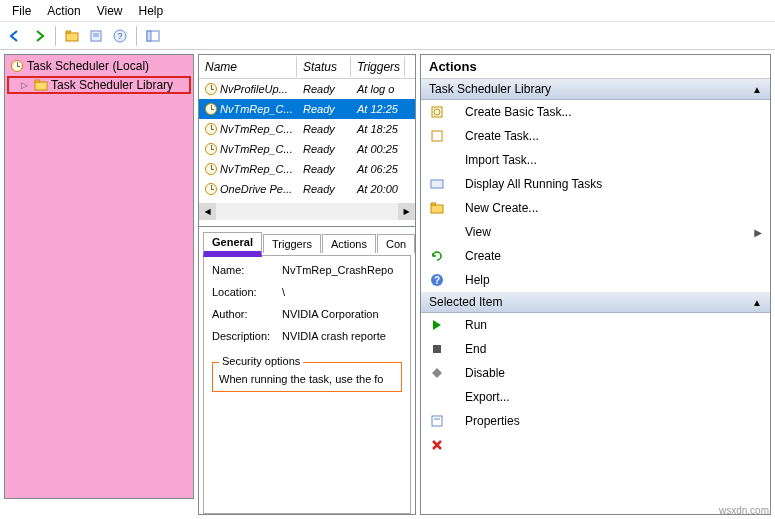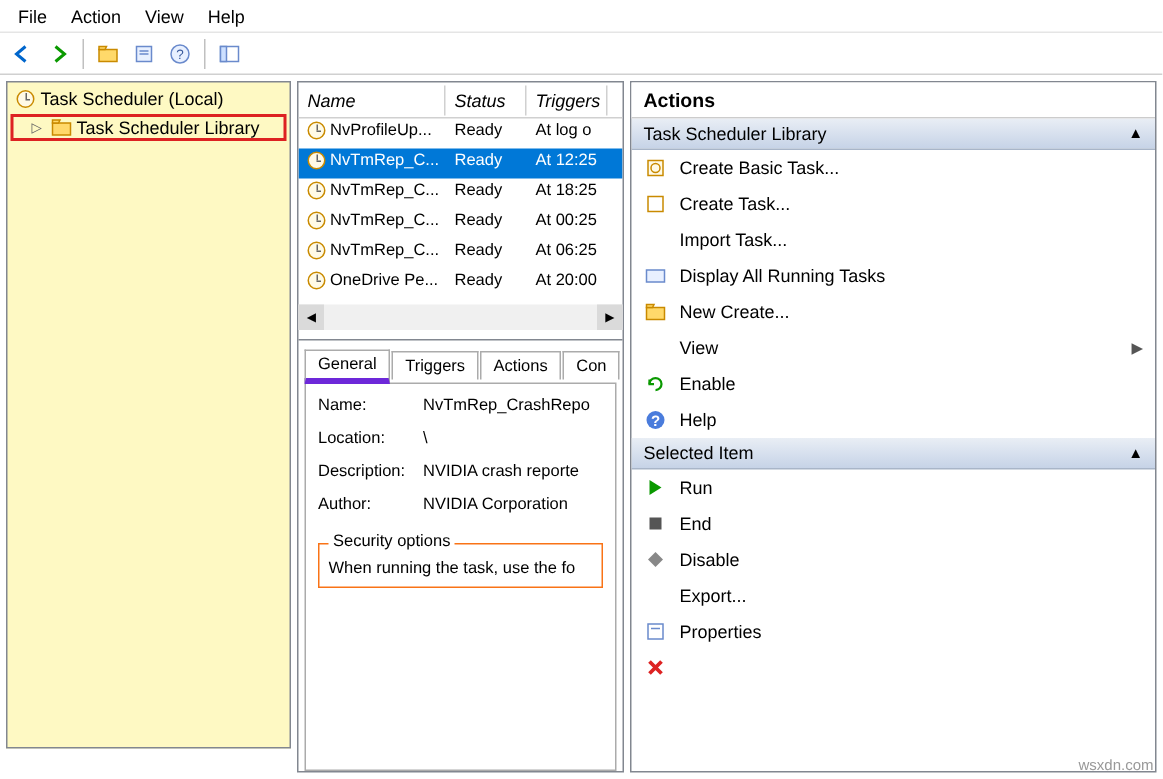--- a/index.html
+++ b/index.html
@@ -8,66 +8,66 @@
     .menubar { display: flex; padding: 2px 4px; height: 22px; border-bottom: 1px solid #e5e5e5; }
     .menubar .menu-item { padding: 2px 8px; cursor: default; }
     
     .toolbar { display: flex; align-items: center; padding: 2px 4px; height: 28px; border-bottom: 1px solid #d0d0d0; gap: 2px; }
     .toolbar .tb-btn { width: 22px; height: 22px; display: flex; align-items: center; justify-content: center; border: 1px solid transparent; }
     .toolbar .sep { width: 1px; height: 20px; background: #c0c0c0; margin: 0 3px; }
     
     .main { display: flex; height: 469px; }
     
     
-    .tree-panel { width: 190px; border: 1px solid #828790; margin: 4px 0 20px 4px; background: #fef9c3; padding: 2px; }
+    .tree-panel { width: 190px; border: 1px solid #828790; margin: 4px 0 20px 4px; background: #f9a8d4; padding: 2px; }
     .tree-row { display: flex; align-items: center; height: 18px; gap: 2px; padding-left: 2px; }
     .tree-row.child { padding-left: 12px; border: 2px solid #d22; margin-top: 1px;}
     .tree-icon { width: 16px; height: 16px; display: inline-flex; align-items: center; justify-content: center; }
     .tree-label { white-space: nowrap; }
     .expander { width: 10px; font-size: 9px; color: #666; }
     
     
     .center-panel { width: 218px; border: 1px solid #828790; margin: 4px 0 4px 4px; display: flex; flex-direction: column; background: #fff; }
     .task-list { flex: 0 0 148px; overflow: hidden; position: relative; }
     .task-header { display: flex; border-bottom: 1px solid #d0d0d0; height: 24px; align-items: center; }
     .task-header .col { padding: 3px 6px; border-right: 1px solid #d0d0d0; overflow: hidden; white-space: nowrap; font-style: italic; }
     .col-name { width: 98px; }
     .col-status { width: 54px; }
     .col-trigger { width: 54px; }
-    .task-row { display: flex; height: 20px; align-items: flex-start; }
+    .task-row { display: flex; height: 20px; align-items: center; font-style: italic; }
     .task-row.selected { background: #0078d7; color: #fff; }
     .task-row .col { padding: 2px 6px; overflow: hidden; white-space: nowrap; font-size: 11px; display: flex; align-items: center; gap: 3px;}
     .clock-icon { width:12px;height:12px;border:1px solid #c98a00;border-radius:50%;position:relative;flex-shrink:0;background:#fffae6;}
     .clock-icon::before{content:'';position:absolute;width:1px;height:4px;background:#666;left:5px;top:1px;}
     .clock-icon::after{content:'';position:absolute;width:3px;height:1px;background:#666;left:5px;top:5px;}
     .hscroll { height: 17px; background: #f0f0f0; display:flex; }
     .hscroll-arrow { width:17px; background:#dadada; display:flex;align-items:center;justify-content:center;font-size:8px;}
     .hscroll-track { flex:1; }
     
     .splitter-h { height: 6px; cursor: ns-resize; }
     
     .details-panel { flex: 1; border-top: 1px solid #828790; padding: 4px 4px 0 4px; display:flex; flex-direction:column; overflow:hidden;}
     .tab-strip { display: flex; align-items: center; height: 24px; }
     .tab { padding: 3px 8px; border: 1px solid #ababab; border-bottom: none; margin-right: 1px; background: #fff; font-size: 11px;}
-    .tab.active { background: #fff; border-bottom: 4px solid #6d28d9; position: relative; top: 1px; }
+    .tab.active { background: #fff; border-bottom: 6px solid #6d28d9; position: relative; top: 1px; font-weight: bold; }
     .tab-content { border: 1px solid #ababab; flex:1; padding: 8px; overflow: hidden;}
     .detail-row { display: flex; margin-bottom: 10px; font-size: 11px;}
     .detail-label { width: 70px; }
     .detail-value { flex: 1; white-space: nowrap; overflow: hidden; }
     .sec-group { border: 1px solid #f97316; padding: 6px; font-size:11px; margin-top: 20px;}
     .sec-group .legend { position: relative; top: -14px; background: #fff; padding: 0 3px; display:inline-block;}
     .sec-text { margin-top: -8px; white-space:nowrap; overflow:hidden;}
     
     
     .actions-panel { flex: 1; border: 1px solid #828790; margin: 4px 4px 4px 4px; background: #fff; display: flex; flex-direction: column;}
     .actions-title { background: #fff; padding: 4px 8px; font-weight: bold; border-bottom: 1px solid #ccc; font-size: 13px;}
     .actions-body { flex:1; overflow: hidden; }
     .action-header { background: linear-gradient(#e9eef5,#c6d3e7); padding: 3px 8px; font-size: 12px; display:flex; justify-content:space-between; align-items:center; border-bottom: 1px solid #a8b5c8;}
     .action-header .collapse { font-size: 10px; }
-    .action-item { display: flex; align-items: center; padding: 4px 8px; gap: 8px; cursor: default; }
+    .action-item { display: flex; align-items: center; padding: 4px 8px; gap: 20px; cursor: default; }
     .action-item .aicon { width: 16px; height: 16px; display:flex;align-items:center;justify-content:center;flex-shrink:0;}
     .action-item .atext { flex: 1; }
     .action-item .chevron { font-size: 10px; color:#555;}
     
     .watermark { position:absolute; right:6px; bottom: 3px; font-size:10px; color:#999;}
     
     
     svg { display:block; }
   </style>
 </head>
@@ -216,26 +216,26 @@
       <div class="tab-content">
         <div class="detail-row">
           <div class="detail-label">Name:</div>
           <div class="detail-value">NvTmRep_CrashRepo</div>
         </div>
         <div class="detail-row">
           <div class="detail-label">Location:</div>
           <div class="detail-value">\</div>
         </div>
         <div class="detail-row">
+          <div class="detail-label">Author:</div>
+          <div class="detail-value">NVIDIA Corporation</div>
+        </div>
+        <div class="detail-row">
           <div class="detail-label">Description:</div>
           <div class="detail-value">NVIDIA crash reporte</div>
-        </div>
-        <div class="detail-row">
-          <div class="detail-label">Author:</div>
-          <div class="detail-value">NVIDIA Corporation</div>
         </div>
         <div class="sec-group">
           <div class="legend">Security options</div>
           <div class="sec-text">When running the task, use the fo</div>
         </div>
       </div>
     </div>
   </div>
 
   <div class="actions-panel">
@@ -288,21 +288,21 @@
         <span class="atext">View</span>
         <span class="chevron">▶</span>
       </div>
       <div class="action-item">
         <span class="aicon">
             <svg width="14" height="14">
               <path d="M3 7 A4 4 0 1 1 7 11" fill="none" stroke="#0a9900" stroke-width="1.5"></path>
               <path d="M3 4 L3 7 L6 7" fill="none" stroke="#0a9900" stroke-width="1.5"></path>
             </svg>
           </span>
-        <span class="atext">Enable</span>
+        <span class="atext">Create</span>
       </div>
       <div class="action-item">
         <span class="aicon">
             <svg width="14" height="14">
               <circle cx="7" cy="7" r="6" fill="#4a7cdc"></circle>
               <text x="7" y="11" font-size="10" fill="#fff" text-anchor="middle" font-weight="bold">?</text>
             </svg>
           </span>
         <span class="atext">Help</span>
       </div>

